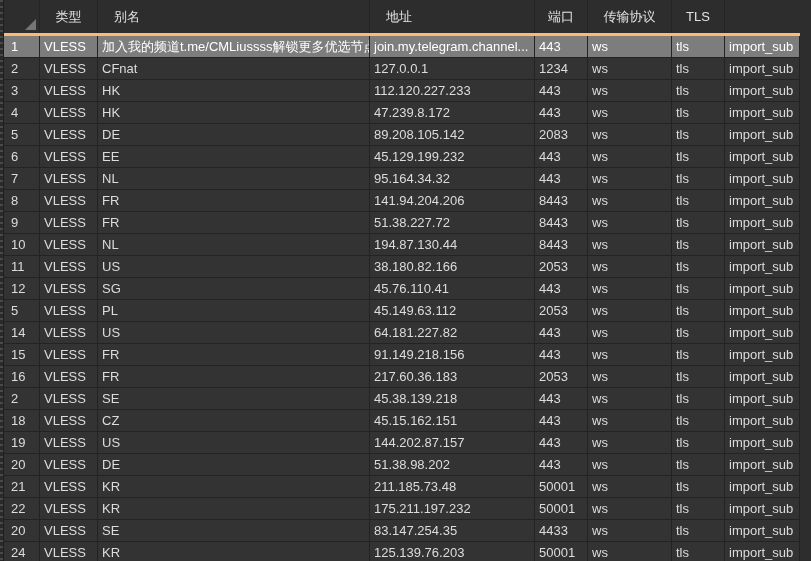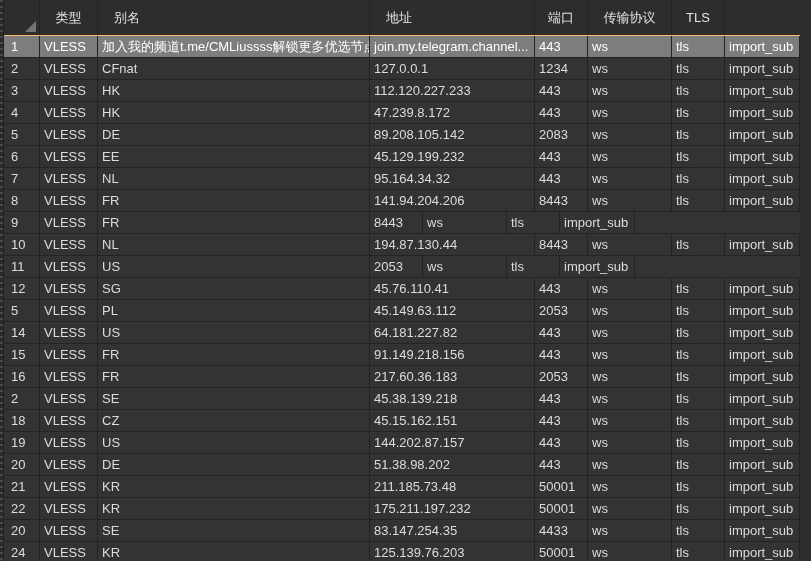--- a/index.html
+++ b/index.html
@@ -16,21 +16,21 @@
     width:4px; height:100%;
     background:repeating-linear-gradient(180deg,#4a4a4a 0 2px,#2a2a2a 2px 6px);
     border-right:1px solid #1f1f1f;
   }
   .grid { width:796px; display:flex; flex-direction:column; }
   .filler { flex:1; background:var(--header-bg,#2d2d2d); }
 
   .header-row {
     display:flex; height:36px; flex:0 0 36px;
     background:var(--header-bg,#2d2d2d);
-    border-bottom:1px solid #fdba74;
+    border-bottom:3px solid #fdba74;
   }
   .hcell {
     display:flex; align-items:center;
     border-right:1px solid #242424;
     color:#e2e2e2; overflow:hidden; white-space:nowrap;
   }
   .hcell.left { padding-left:16px; justify-content:flex-start; }
   .hcell.center { justify-content:center; }
 
   .row {
@@ -157,39 +157,41 @@
     <div class="cell c-address">141.94.204.206</div>
     <div class="cell c-port">8443</div>
     <div class="cell c-transport">ws</div>
     <div class="cell c-tls">tls</div>
     <div class="cell c-group">import_sub</div>
   </div>
         <div class="row">
     <div class="cell c-num">9</div>
     <div class="cell c-type">VLESS</div>
     <div class="cell c-alias">FR</div>
+    <div class="cell c-address">51.38.227.72</div>
     <div class="cell c-port">8443</div>
     <div class="cell c-transport">ws</div>
     <div class="cell c-tls">tls</div>
     <div class="cell c-group">import_sub</div>
   </div>
         <div class="row">
     <div class="cell c-num">10</div>
     <div class="cell c-type">VLESS</div>
     <div class="cell c-alias">NL</div>
     <div class="cell c-address">194.87.130.44</div>
     <div class="cell c-port">8443</div>
     <div class="cell c-transport">ws</div>
     <div class="cell c-tls">tls</div>
     <div class="cell c-group">import_sub</div>
   </div>
         <div class="row">
     <div class="cell c-num">11</div>
     <div class="cell c-type">VLESS</div>
     <div class="cell c-alias">US</div>
+    <div class="cell c-address">38.180.82.166</div>
     <div class="cell c-port">2053</div>
     <div class="cell c-transport">ws</div>
     <div class="cell c-tls">tls</div>
     <div class="cell c-group">import_sub</div>
   </div>
         <div class="row">
     <div class="cell c-num">12</div>
     <div class="cell c-type">VLESS</div>
     <div class="cell c-alias">SG</div>
     <div class="cell c-address">45.76.110.41</div>

